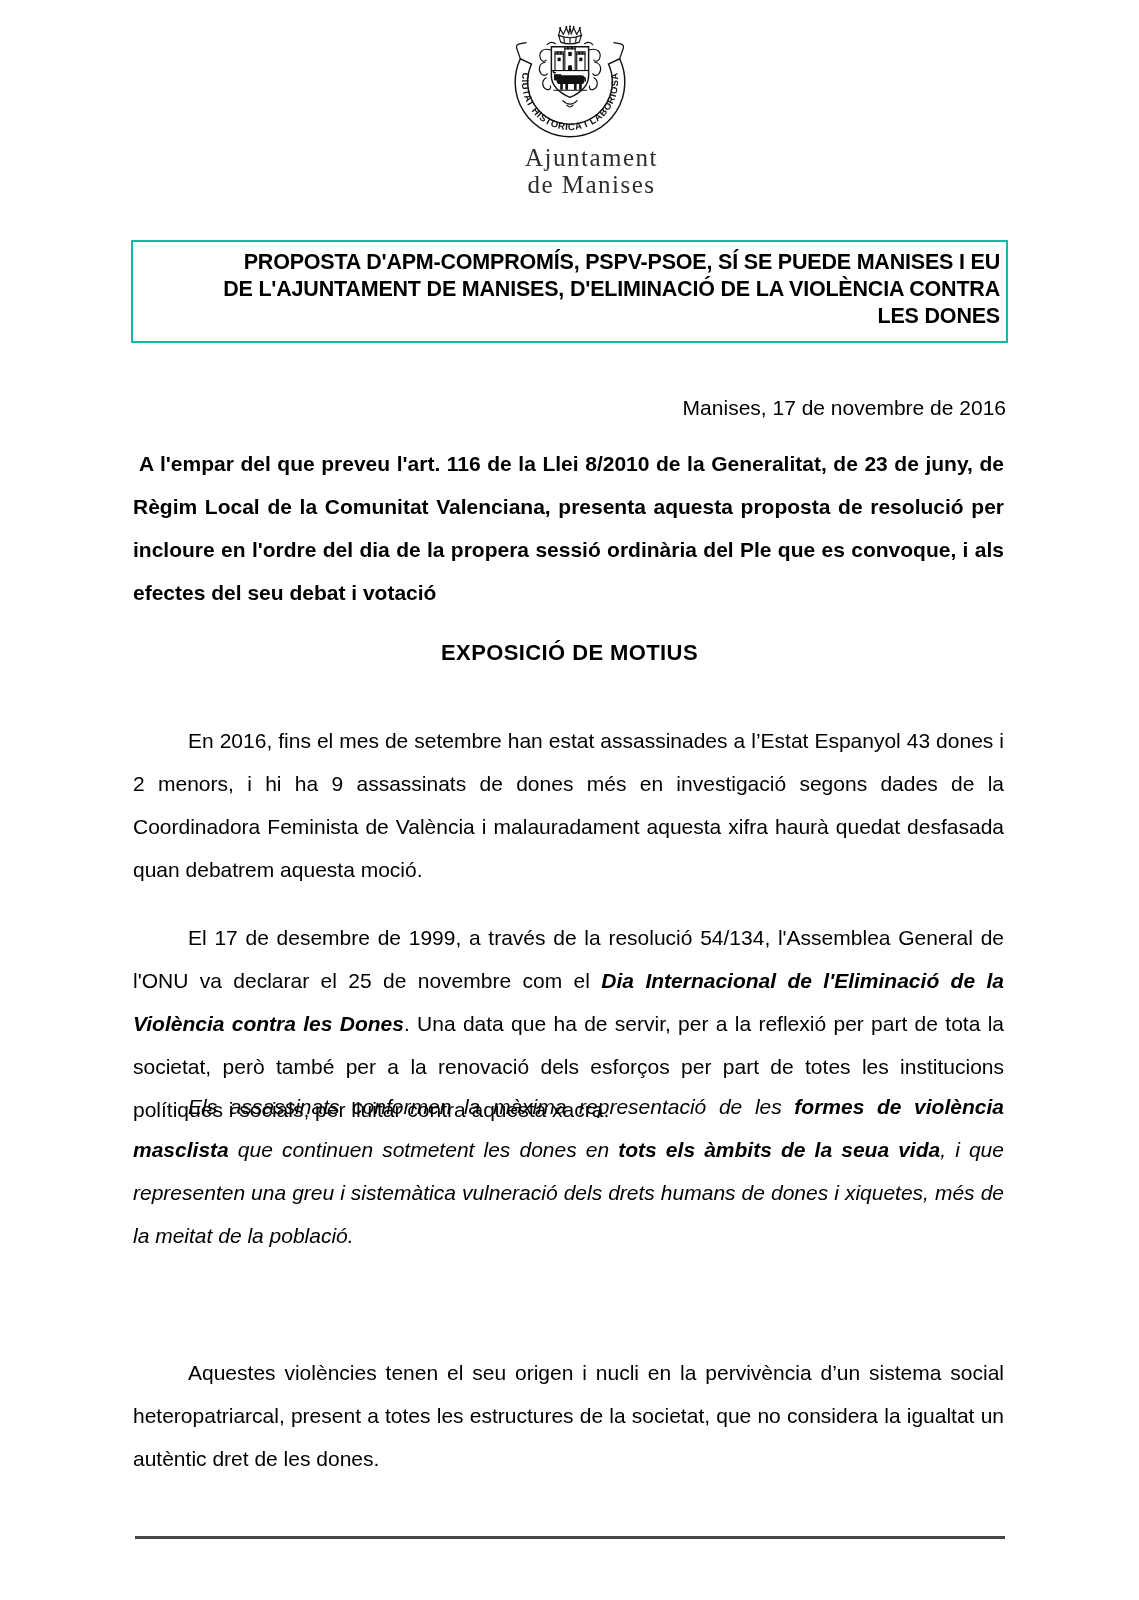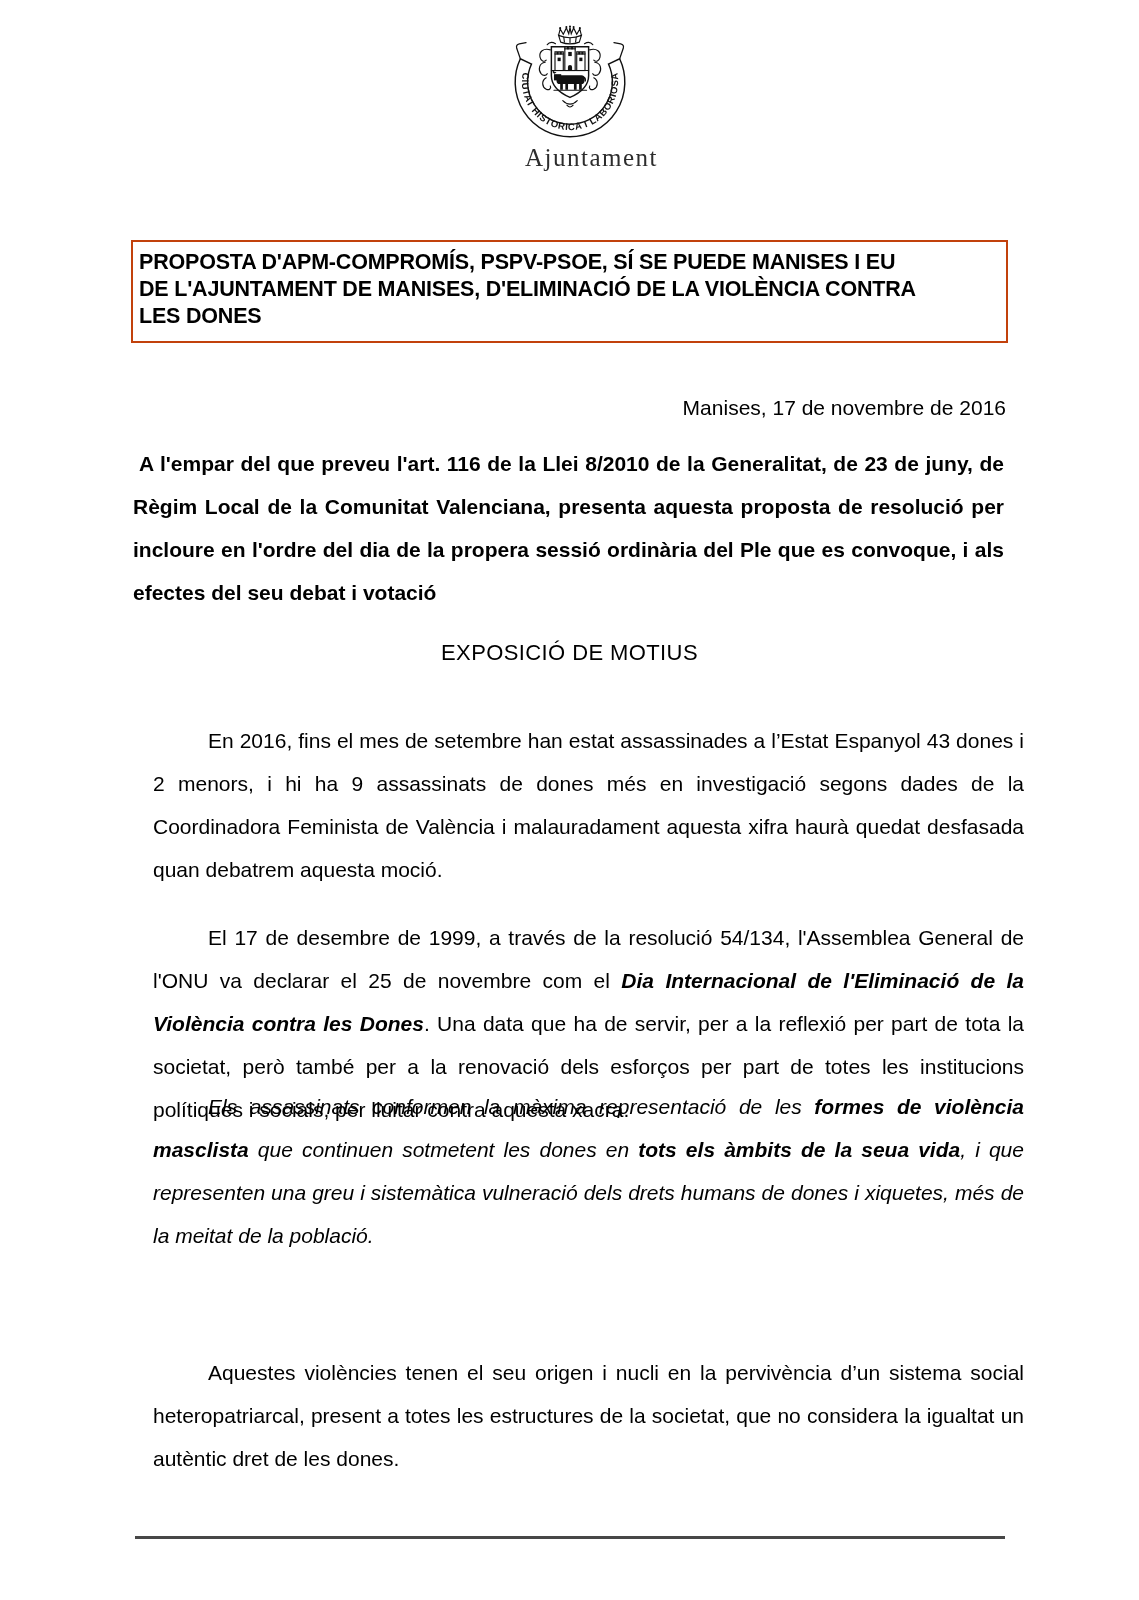--- a/index.html
+++ b/index.html
@@ -28,23 +28,23 @@
     line-height: 27px;
     letter-spacing: 1.5px;
     color: #2d2d2d;
     padding-left: 44px;
   }
 
   
   .title-box {
     position: absolute;
     top: 240px; left: 131px; width: 877px;
-    border: 2px solid #c2410c;
+    border: 2px solid #14b8a6;
     padding: 7px 6px 11px 6px;
-    text-align: left;
+    text-align: right;
   }
   .title-line {
     font-weight: bold;
     font-size: 21.5px;
     line-height: 27px;
     letter-spacing: -0.2px;
     white-space: nowrap;
   }
 
   
@@ -54,28 +54,28 @@
     font-size: 21px;
     margin-top: 16px;
   }
   .para {
     position: absolute;
     left: 133px; width: 871px;
     font-size: 21px;
     line-height: 43px;
     text-align: justify;
   }
-  .para.indent { text-indent: 55px; margin-left: 20px; }
+  .para.indent { text-indent: 55px; }
   .para.small-indent { text-indent: 6px; font-weight: bold; }
   #para1 { top: 442px; }
   .section-heading {
     position: absolute;
     top: 640px; left: 0; right: 0;
     text-align: center;
-    font-weight: normal;
+    font-weight: bold;
     font-size: 22px;
     letter-spacing: 0.4px;
   }
   #para2 { top: 719px; }
   #para3 { top: 916px; }
   #para4 { top: 1085px; font-style: italic; }
   #para5 { top: 1351px; }
   .bi { font-weight: bold; font-style: italic; }
   .b  { font-weight: bold; }
 
@@ -157,20 +157,21 @@
         <path d="M45,46 q-2.5,-1 -1.6,-3.4 q1.2,2 3.6,2 z"></path>
         <rect x="50.5" y="55" width="2.6" height="6.6"></rect>
         <rect x="55.5" y="55" width="2.6" height="6.6"></rect>
         <rect x="63.8" y="55" width="2.6" height="6.6"></rect>
         <rect x="68.8" y="55" width="2.6" height="6.6"></rect>
         <path d="M73,48.5 q3.2,1 2.4,5.2 l-1.2,-0.2 q0.2,-3 -2,-3.8 z"></path>
       </g>
       <line x1="44.5" y1="62" x2="76" y2="62"></line>
     </svg>
     <div class="org-line">Ajuntament</div>
+    <div class="org-line">de Manises</div>
   </div>
 
   <div class="title-box">
     <div class="title-line">PROPOSTA D'APM-COMPROMÍS, PSPV-PSOE, SÍ SE PUEDE MANISES I EU</div>
     <div class="title-line">DE L'AJUNTAMENT DE MANISES, D'ELIMINACIÓ DE LA VIOLÈNCIA CONTRA</div>
     <div class="title-line">LES DONES</div>
   </div>
 
   <div class="dateline">Manises, 17 de novembre de 2016</div>
 

